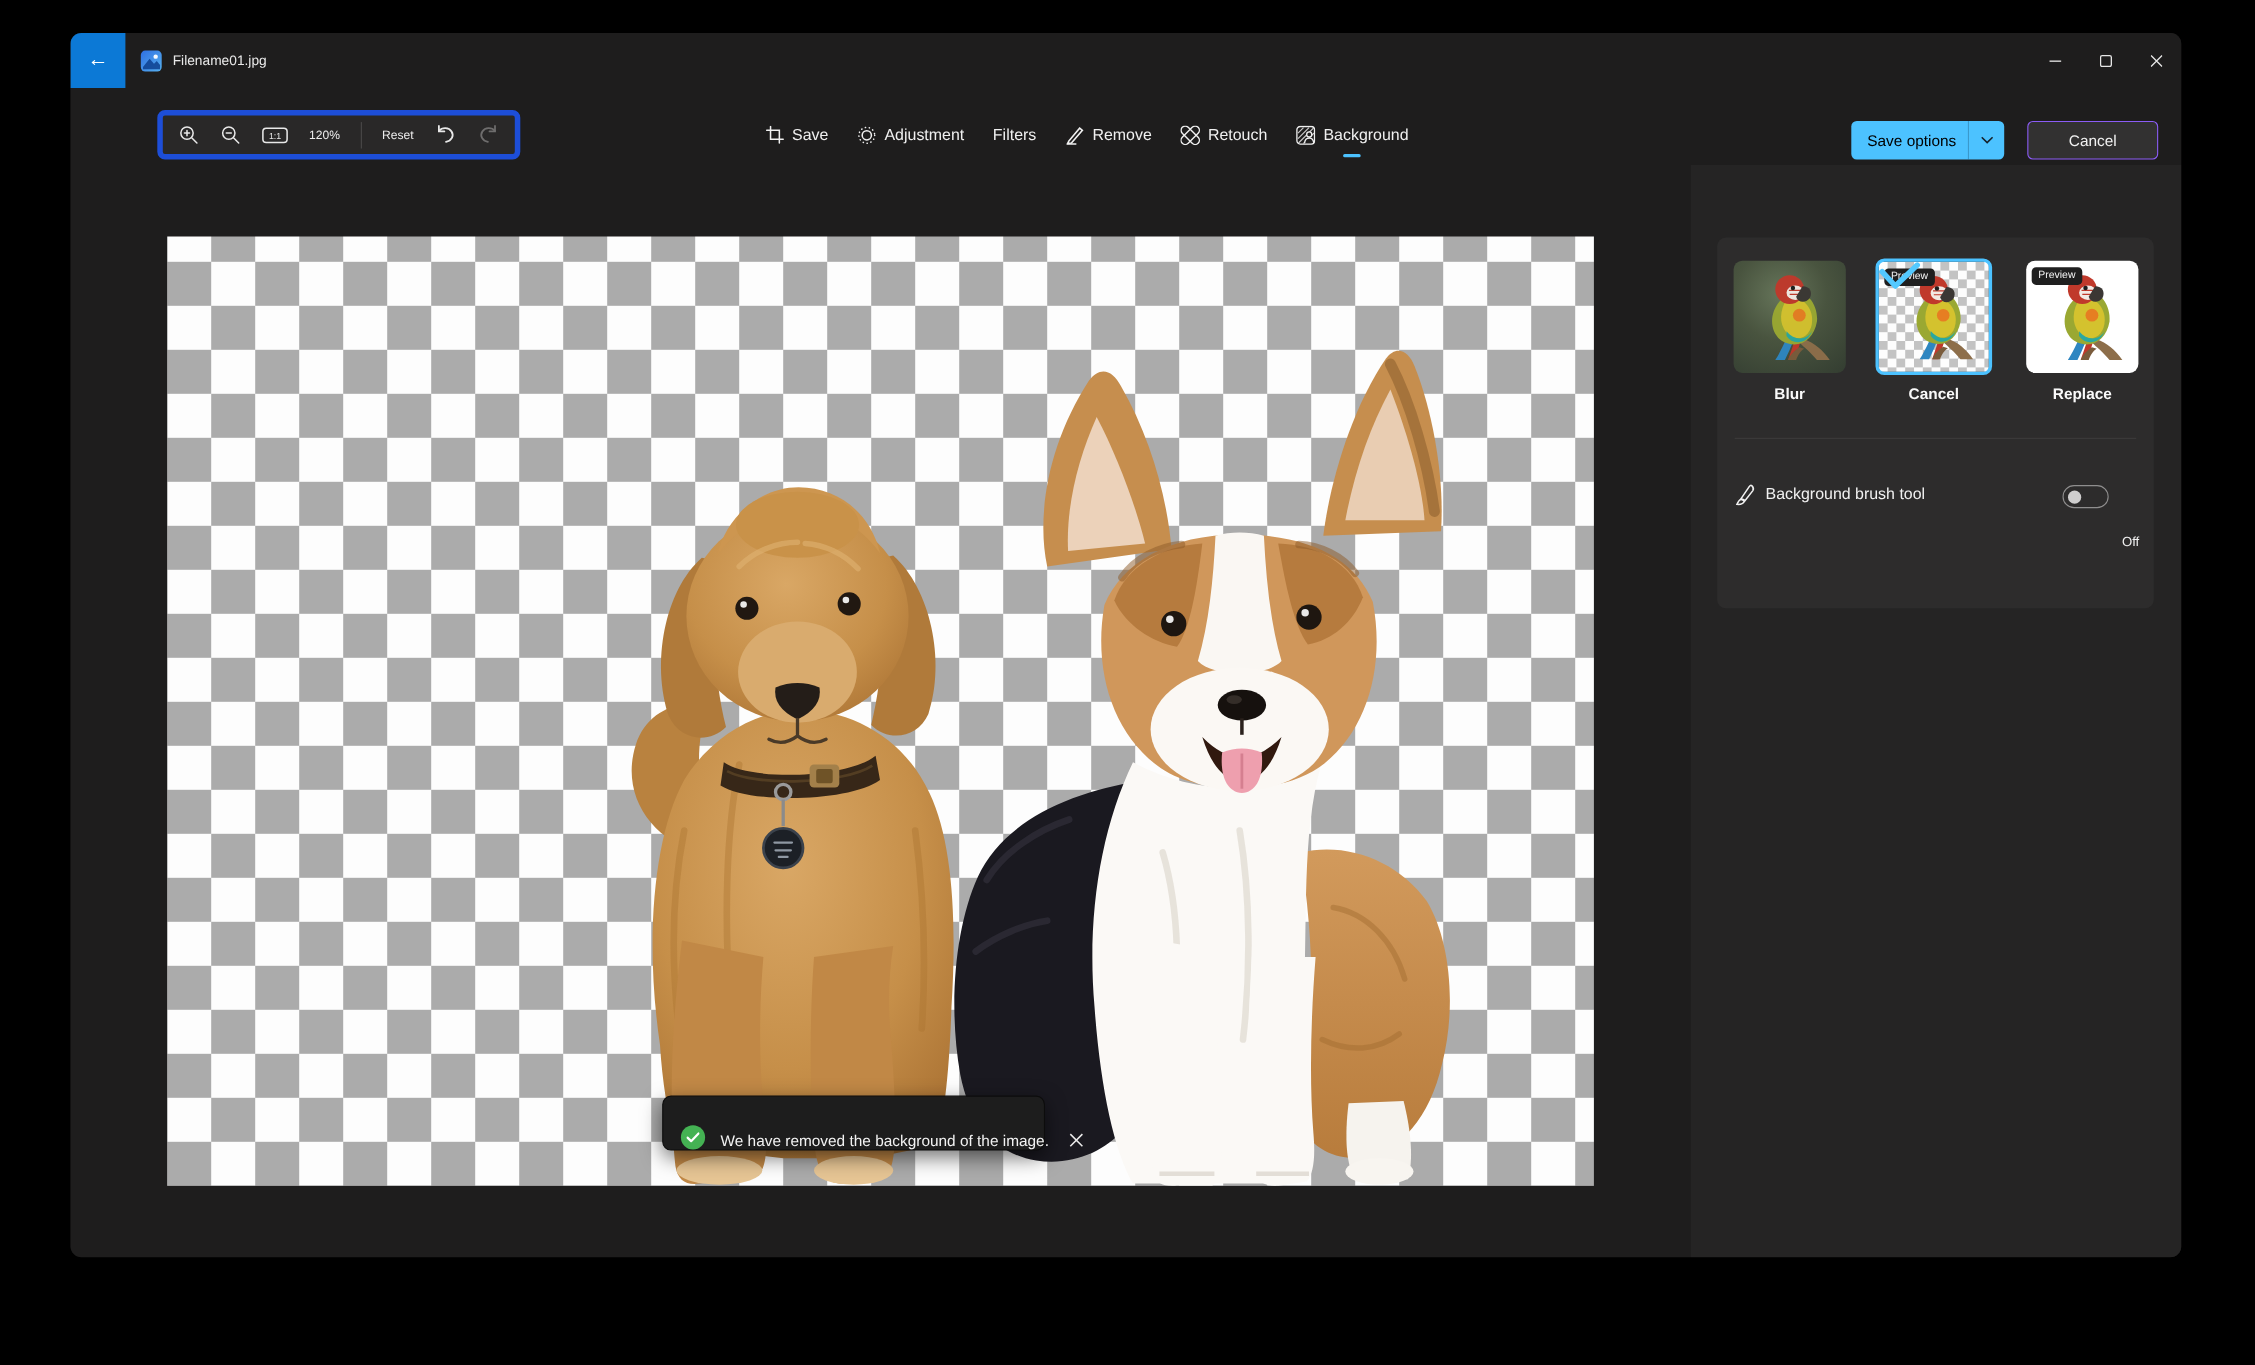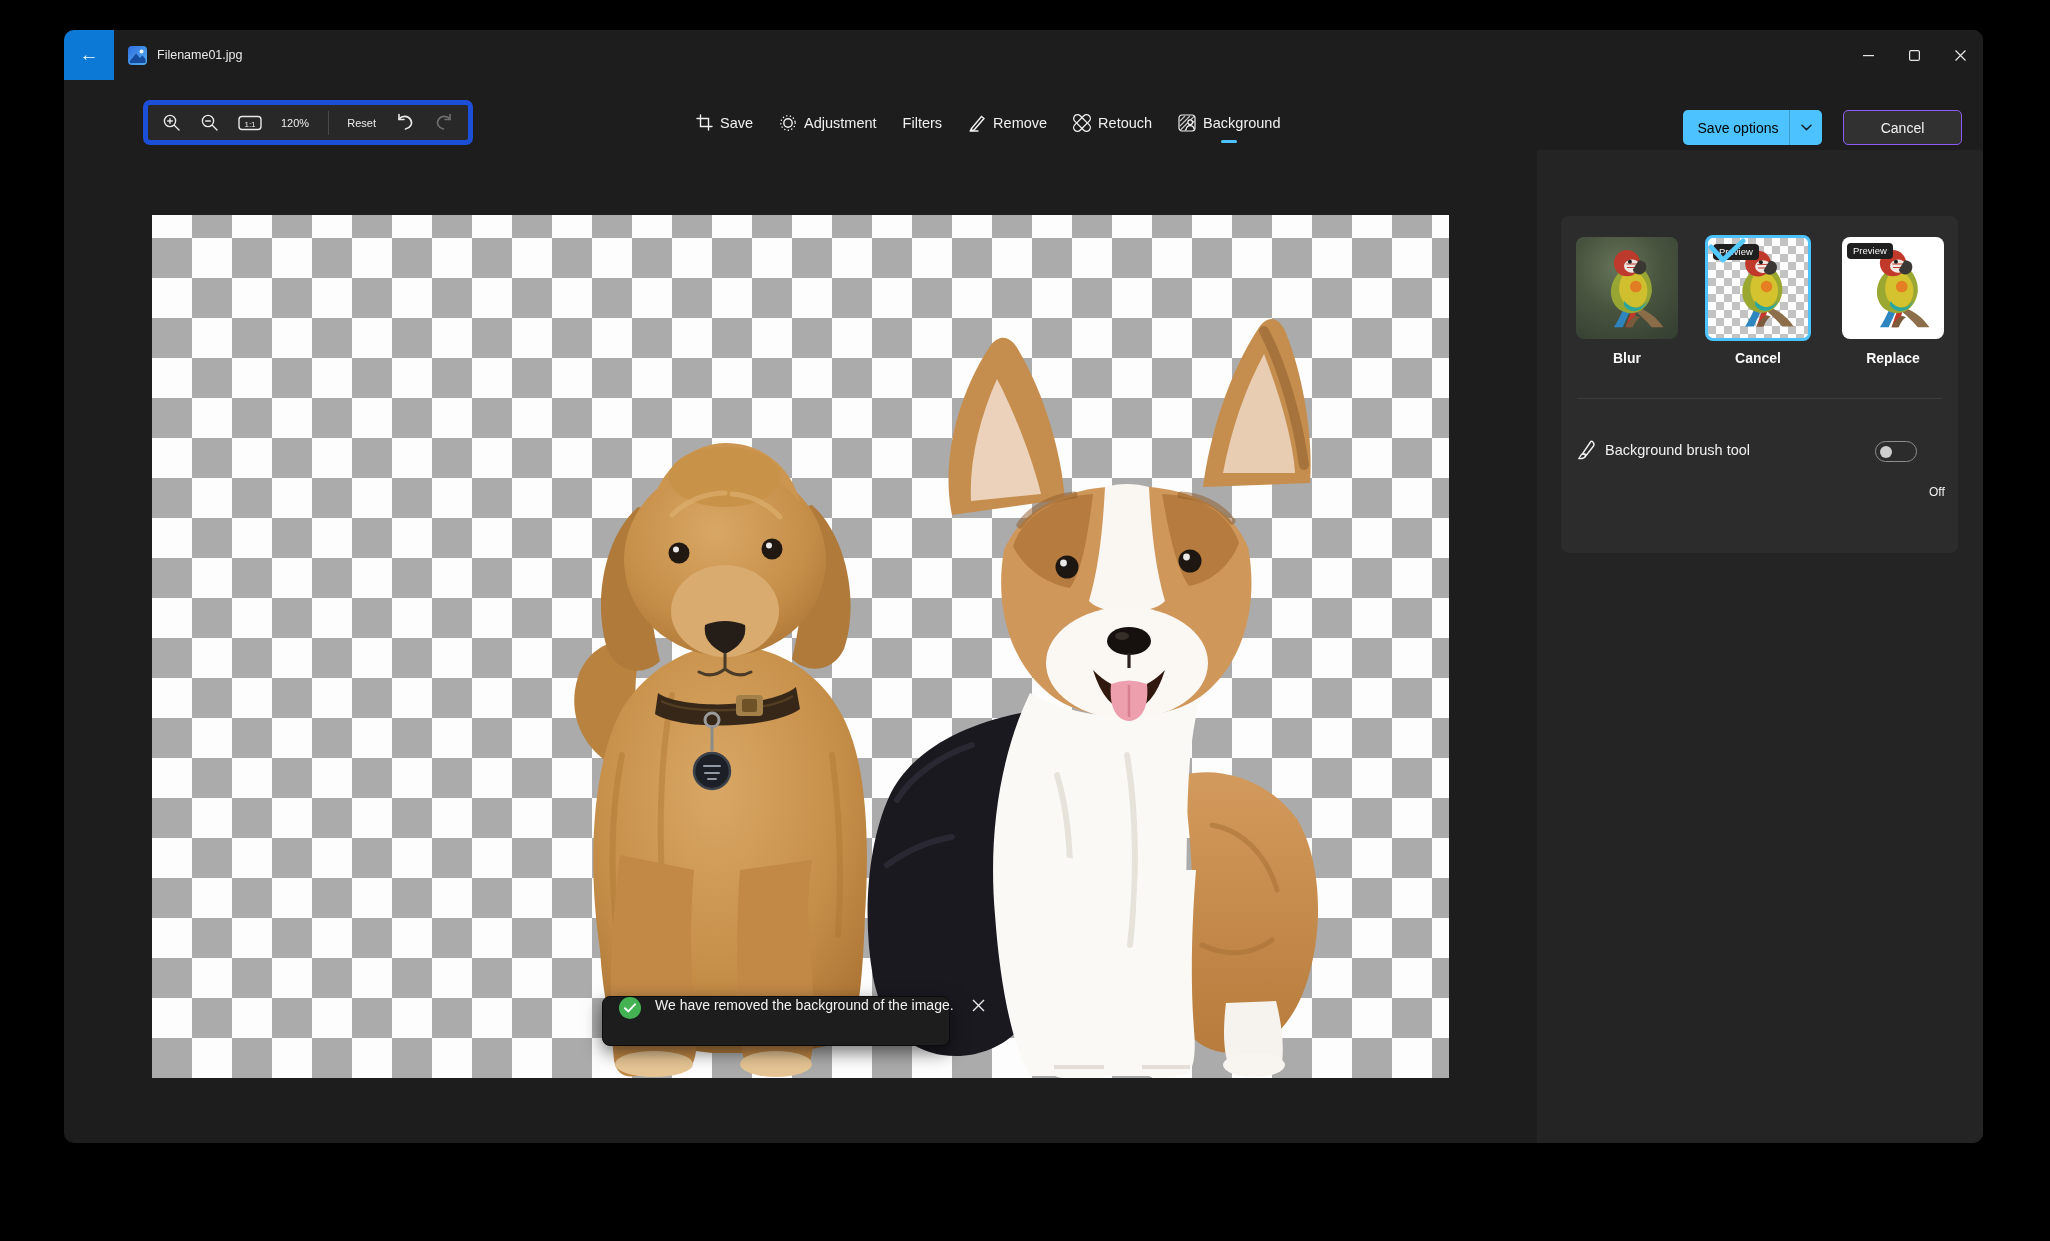--- a/index.html
+++ b/index.html
@@ -80,21 +80,21 @@
 
   .btn-row { position:absolute; left:12px; top:276px; width:373px; display:flex; gap:15px; }
   .apply-btn { flex:1; height:41px; background:#464545; border-radius:5px; color:#8f8e8e; font-size:14px;
                display:flex; align-items:center; justify-content:center; cursor:default; }
   .resetbg-btn { flex:1; height:41px; background:#323131; border:1px solid #434242; border-radius:5px;
                  color:#f2f2f2; font-size:14px; display:flex; align-items:center; justify-content:center; cursor:pointer; }
 
   
   .toast { position:absolute; left:538px; top:966px; width:348px; height:50px; background:#1d1d1d;
            border:1px solid #0c0c0c; border-radius:8px; box-shadow:0 6px 18px rgba(0,0,0,.55);
-           display:flex; align-items:flex-start; padding:0 16px; gap:14px; z-index:5; }
+           display:flex; align-items:flex-end; padding:0 16px; gap:14px; z-index:5; }
   .toast-check { width:22px; height:22px; border-radius:50%; background:#44b253; flex:0 0 auto;
                  display:flex; align-items:center; justify-content:center; }
   .toast-msg { color:#f2f2f2; font-size:14px; flex:1; white-space:nowrap; }
   .toast-close { color:#eaeaea; cursor:pointer; display:flex; padding:2px 4px; }
 </style>
 </head>
 <body>
 
 <div class="stage">
 <div class="window">

